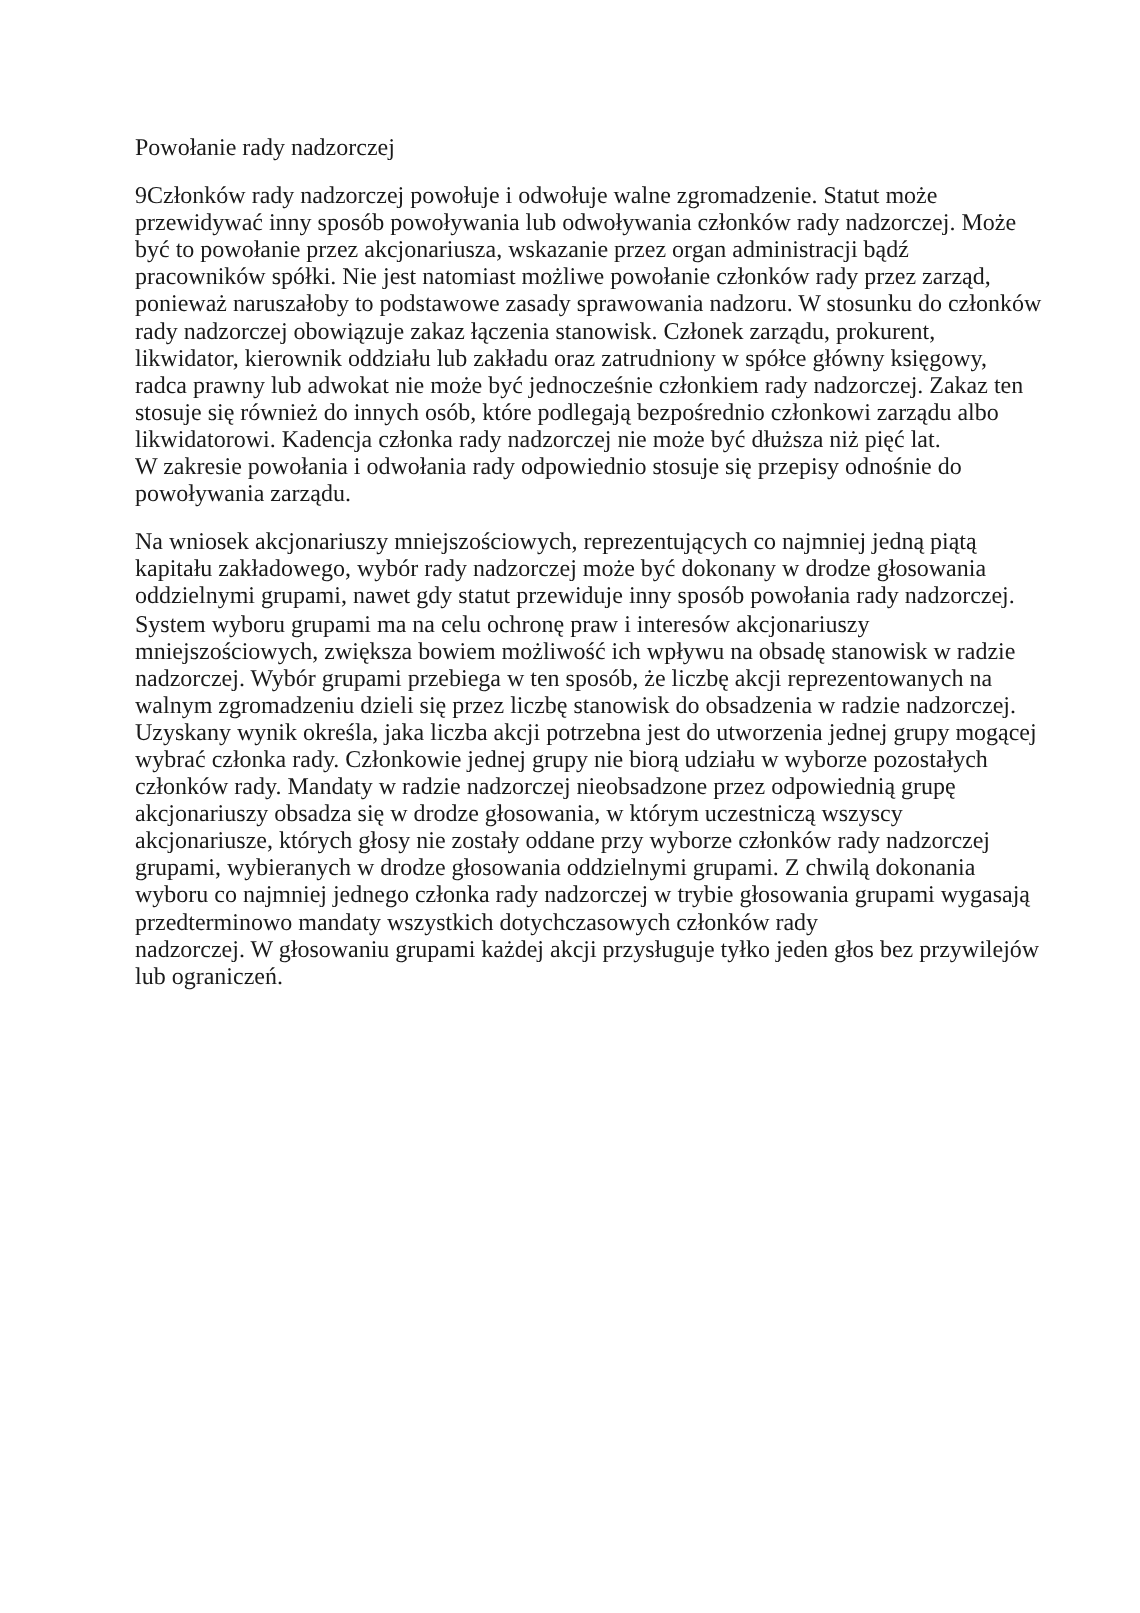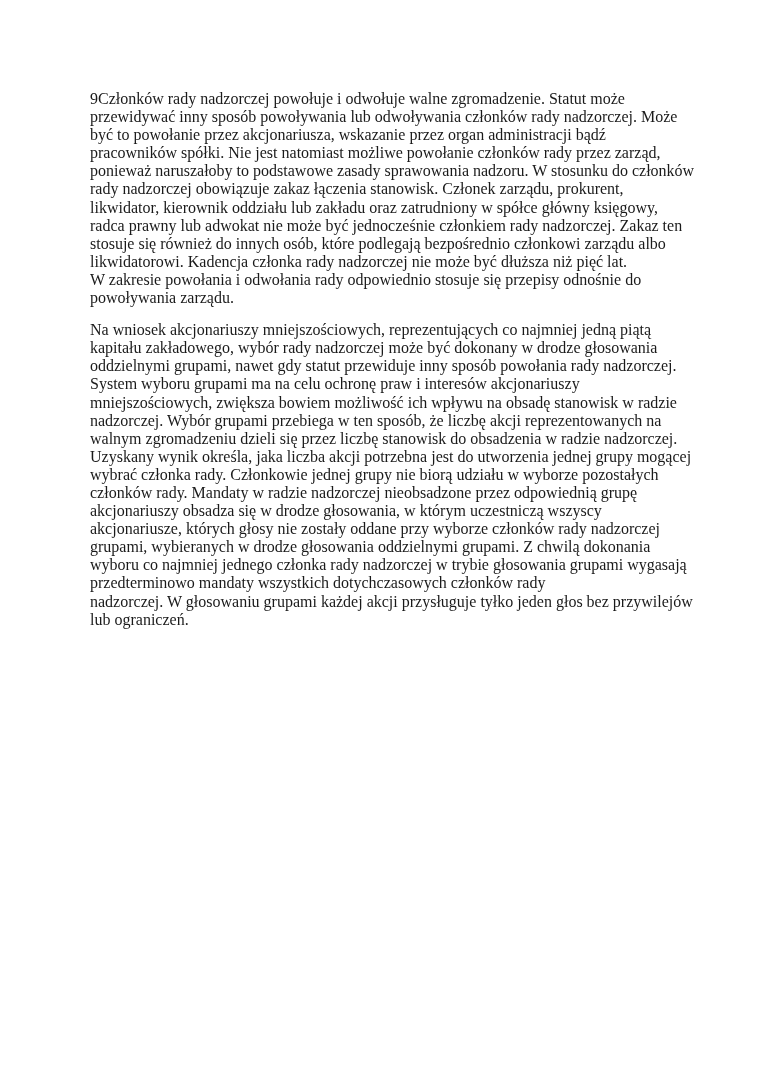--- a/index.html
+++ b/index.html
@@ -33,20 +33,21 @@
     white-space: pre;
     margin: 0 0 14px 0;
     font-weight: normal;
   }
 </style>
 </head>
 <body>
 
 <div class="page">
   <div class="doc-content">
+    <div class="doc-title">Powołanie rady nadzorczej</div>
     <div class="doc-paragraph">9Członków rady nadzorczej powołuje i odwołuje walne zgromadzenie. Statut może
 przewidywać inny sposób powoływania lub odwoływania członków rady nadzorczej. Może
 być to powołanie przez akcjonariusza, wskazanie przez organ administracji bądź
 pracowników spółki. Nie jest natomiast możliwe powołanie członków rady przez zarząd,
 ponieważ naruszałoby to podstawowe zasady sprawowania nadzoru. W stosunku do członków
 rady nadzorczej obowiązuje zakaz łączenia stanowisk. Członek zarządu, prokurent,
 likwidator, kierownik oddziału lub zakładu oraz zatrudniony w spółce główny księgowy,
 radca prawny lub adwokat nie może być jednocześnie członkiem rady nadzorczej. Zakaz ten
 stosuje się również do innych osób, które podlegają bezpośrednio członkowi zarządu albo
 likwidatorowi. Kadencja członka rady nadzorczej nie może być dłuższa niż pięć lat.

